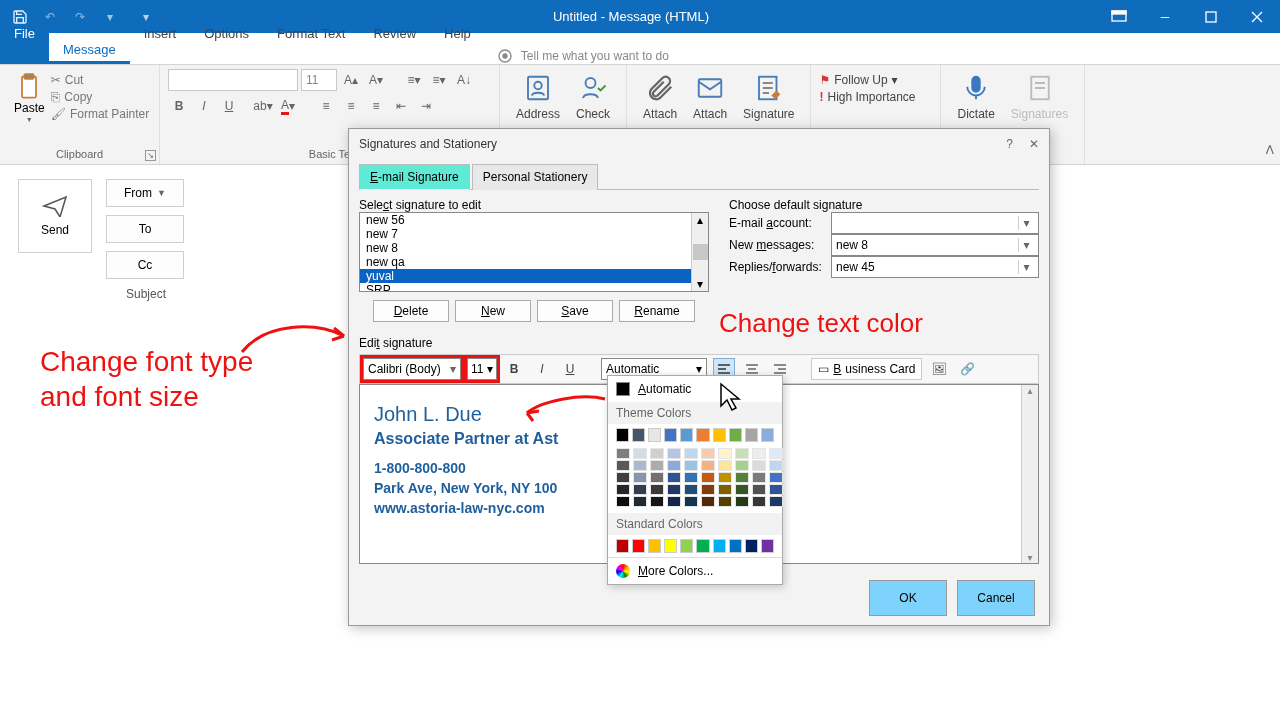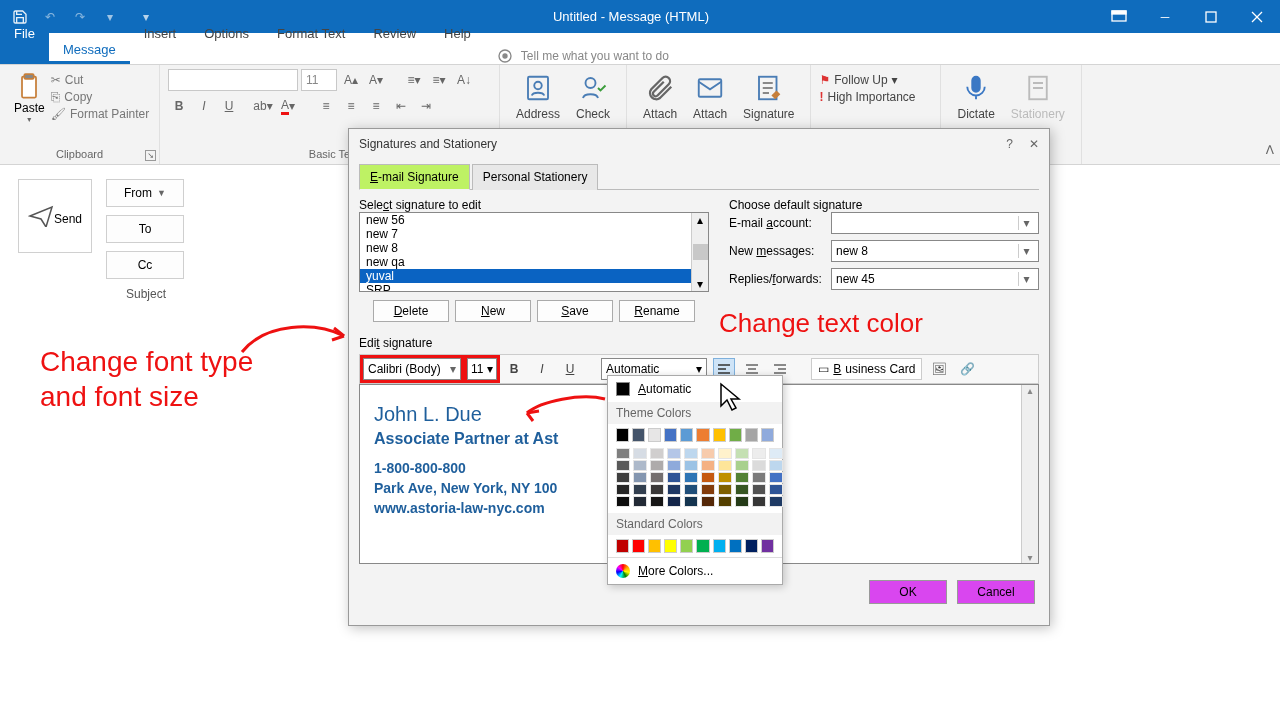--- a/index.html
+++ b/index.html
@@ -24,64 +24,64 @@
 .paste-btn svg{width:28px;height:28px}
 .clip-col{display:flex;flex-direction:column;gap:3px;padding-top:4px}
 .clip-item{display:flex;align-items:center;gap:4px;font-size:12px;color:#777}
 .font-row{display:flex;align-items:center;gap:3px;margin-bottom:4px}
 .font-sel{border:1px solid #c8c8c8;background:#fff;height:22px;width:130px;font-size:12px;color:#888;padding:0 4px}
 .size-sel{border:1px solid #c8c8c8;background:#fff;height:22px;width:36px;font-size:12px;color:#888;padding:0 4px}
 .icon-btn{width:22px;height:22px;display:flex;align-items:center;justify-content:center;color:#666}
 .icon-btn-lg{display:flex;flex-direction:column;align-items:center;gap:4px;padding:4px 8px;font-size:12px;color:#444}
 .icon-btn-lg svg{width:32px;height:30px}
 .compose{display:flex;padding:14px 18px;gap:14px}
-.send-col{display:flex;flex-direction:row;align-items:center;justify-content:center;border:1px solid #d0d0d0;width:74px;height:74px}
+.send-col{display:flex;flex-direction:column;align-items:center;justify-content:center;border:1px solid #d0d0d0;width:74px;height:74px}
 .fields{display:flex;flex-direction:column;gap:8px}
 .addr-btn{border:1px solid #cfcfcf;background:#fdfdfd;width:78px;height:28px;font-size:12px;display:flex;align-items:center;justify-content:center;gap:5px}
 .subject-label{font-size:12px;color:#555;margin-left:20px}
 .annot{position:absolute;color:#e11;font-size:28px;font-weight:500;line-height:1.25}
 .dialog{position:absolute;left:348px;top:128px;width:702px;height:498px;background:#f3f3f3;border:1px solid #999;box-shadow:2px 2px 12px rgba(0,0,0,0.25)}
 .dlg-title{height:30px;display:flex;align-items:center;padding:0 10px;justify-content:space-between;font-size:12px;color:#333}
 .dlg-body{padding:4px 10px}
 .dlg-tabs{display:flex;border-bottom:1px solid #bbb}
 .dlg-tab{padding:5px 10px;font-size:12px;border:1px solid #bbb;border-bottom:none;background:#f3f3f3;position:relative;top:1px;margin-right:2px}
-.dlg-tab.active{background:#bef264;border-bottom:1px solid #f3f3f3}
+.dlg-tab.active{background:#5eead4;border-bottom:1px solid #f3f3f3}
 .dlg-tab:not(.active){background:#e8e8e8}
 .sig-layout{display:flex;gap:20px;padding:8px 0}
 .sig-left{flex:1}
 .sig-right{width:310px}
 .sec-label{font-size:12px;}
 .sig-list{border:1px solid #888;background:#fff;height:80px;overflow:hidden;position:relative}
 .sig-list-item{padding:0 6px;font-size:12px;line-height:14px}
 .sig-list-item.selected{background:#0a63c2;color:#fff}
 .sig-scroll{position:absolute;right:0;top:0;bottom:0;width:17px;background:#efefef;display:flex;flex-direction:column;justify-content:space-between;align-items:center;border-left:1px solid #ccc}
 .sig-btns{display:flex;gap:6px;margin-top:8px;justify-content:center}
 .sig-btn{border:1px solid #aaa;background:#fdfdfd;width:76px;height:22px;font-size:12px}
-.def-row{display:flex;align-items:center;margin-bottom:6px}
+.def-row{display:flex;align-items:center;}
 .def-label{width:102px;font-size:12px}
 .def-sel{flex:1;border:1px solid #888;background:#fff;height:22px;font-size:12px;padding:0 4px;display:flex;align-items:center;justify-content:space-between}
 .def-sel .dd{width:16px;text-align:center;border-left:1px solid #ccc;color:#666}
 .edit-label{font-size:12px;margin:6px 0 4px}
 .tool-row{display:flex;align-items:center;gap:6px;border:1px solid #ccc;background:#f7f7f7;padding:3px;position:relative}
 .tool-sel{border:1px solid #888;background:#fff;height:22px;width:98px;padding:0 4px;font-size:12px;display:flex;align-items:center;justify-content:space-between}
 .tool-sel .dd{color:#666}
 .size-box{border:1px solid #888;background:#fff;height:22px;width:30px;padding:0 3px;display:flex;align-items:center;justify-content:space-between;font-size:12px}
 .hl-red{outline:3px solid #e11}
 .tool-btn{width:22px;height:22px;display:flex;align-items:center;justify-content:center;font-size:12px;color:#444}
 .color-sel{border:1px solid #888;background:#fff;height:22px;width:106px;font-size:12px;display:flex;align-items:center;justify-content:space-between;padding:0 4px}
 .align-btn{width:22px;height:22px;border:1px solid transparent;display:flex;align-items:center;justify-content:center}
 .align-btn.active{background:#cfe4f7;border:1px solid #7eb0dc}
 .bcard{display:flex;align-items:center;gap:4px;font-size:12px;border:1px solid #ccc;height:22px;padding:0 6px;background:#fff}
 .sig-editor{border:1px solid #888;background:#fff;height:180px;padding:18px 14px;position:relative;font-family:"Calibri","Segoe UI",sans-serif}
 .sig-name{color:#1f5f9c;font-size:20px;font-weight:400}
 .sig-role{color:#1f5f9c;font-size:16px;font-weight:700;margin-top:4px}
 .sig-line{color:#1f5f9c;font-size:14px;font-weight:700;margin-top:4px}
 .ed-scroll{position:absolute;right:0;top:0;bottom:0;width:17px;background:#efefef;border-left:1px solid #ccc;display:flex;flex-direction:column;justify-content:space-between;align-items:center}
 .dlg-btns{display:flex;justify-content:flex-end;gap:10px;padding:12px 14px}
-.dlg-btn{width:78px;height:24px;border:1px solid #999;background:#d946ef;font-size:12px}
+.dlg-btn{width:78px;height:36px;border:1px solid #999;background:#7dd3fc;font-size:12px}
 .color-menu{position:absolute;left:258px;top:246px;width:176px;background:#fff;border:1px solid #aaa;box-shadow:2px 2px 8px rgba(0,0,0,0.2);z-index:5}
 .cm-row{display:flex;align-items:center;gap:8px;padding:6px 8px;font-size:12px}
 .cm-swatch{width:14px;height:14px;background:#000;border:1px solid #888}
 .cm-head{font-size:12px;color:#666;padding:4px 8px;background:#f2f2f2}
 .swatch-grid{display:flex;gap:3px;padding:4px 8px}
 .sw{width:14px;height:14px;border:1px solid #ccc}
 .shade-grid{padding:2px 8px 6px;display:flex;gap:3px}
 .shade-col{display:flex;flex-direction:column;gap:1px}
 .shade{width:14px;height:11px;border:1px solid #e5e5e5}
 .cursor{position:absolute;left:370px;top:253px;z-index:10}
@@ -279,21 +279,21 @@
             <rect x="9" y="3" width="6" height="12" rx="3"></rect>
             <path d="M5 11a7 7 0 0 0 14 0M12 18v3" fill="none"></path>
           </svg>
         <span>Dictate</span>
       </div>
       <div class="icon-btn-lg" style="color:#bbb">
         <svg viewBox="0 0 24 24" fill="none" stroke="#bbb" stroke-width="1.5">
             <rect x="5" y="3" width="14" height="18"></rect>
             <path d="M8 8h8M8 12h8"></path>
           </svg>
-        <span>Stationery</span>
+        <span>Signatures</span>
       </div>
     </div>
     <div class="ribbon-group-label"></div>
   </div>
   <div class="collapse">ᐱ</div>
 </div>
 
 <div class="compose">
   <div class="send-col">
     <svg width="26" height="22" viewBox="0 0 26 22" fill="none" stroke="#555" stroke-width="1.5">

